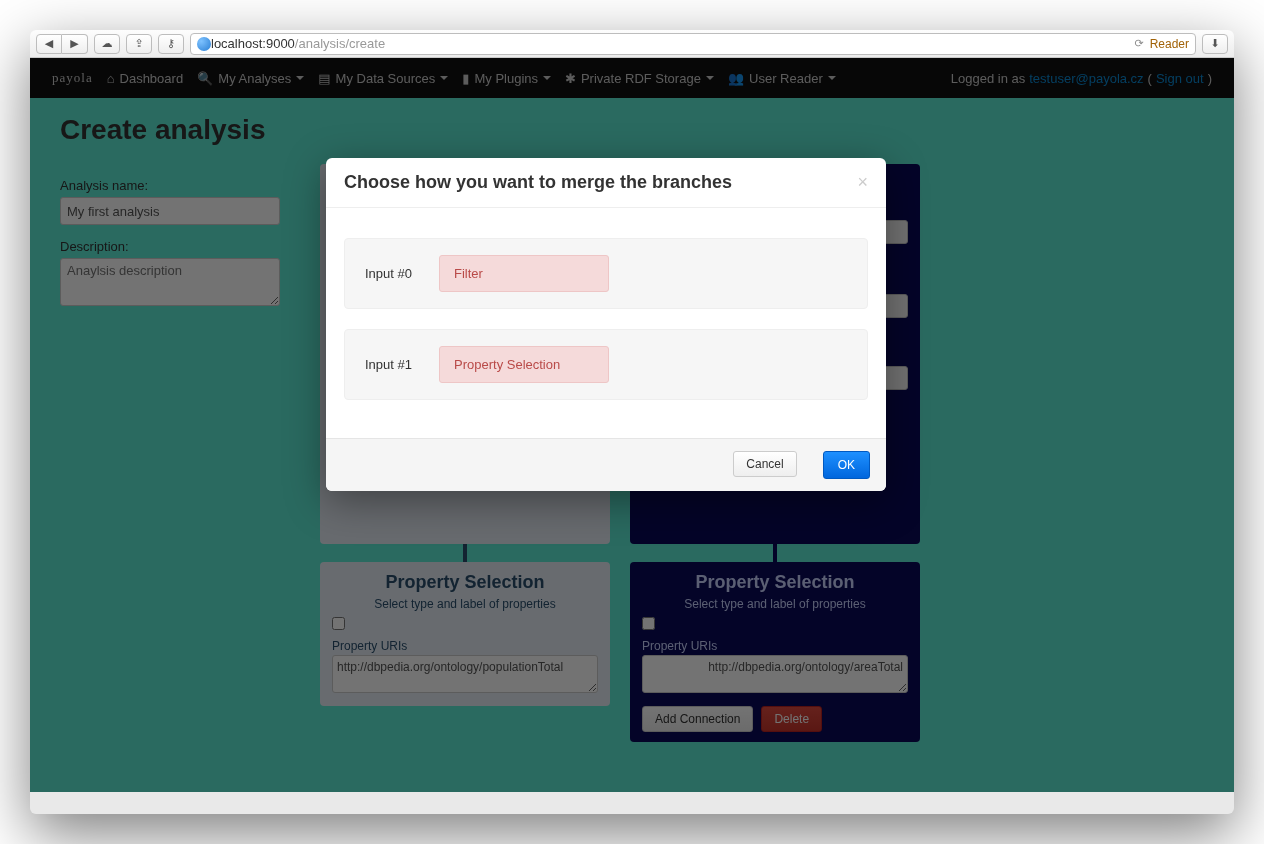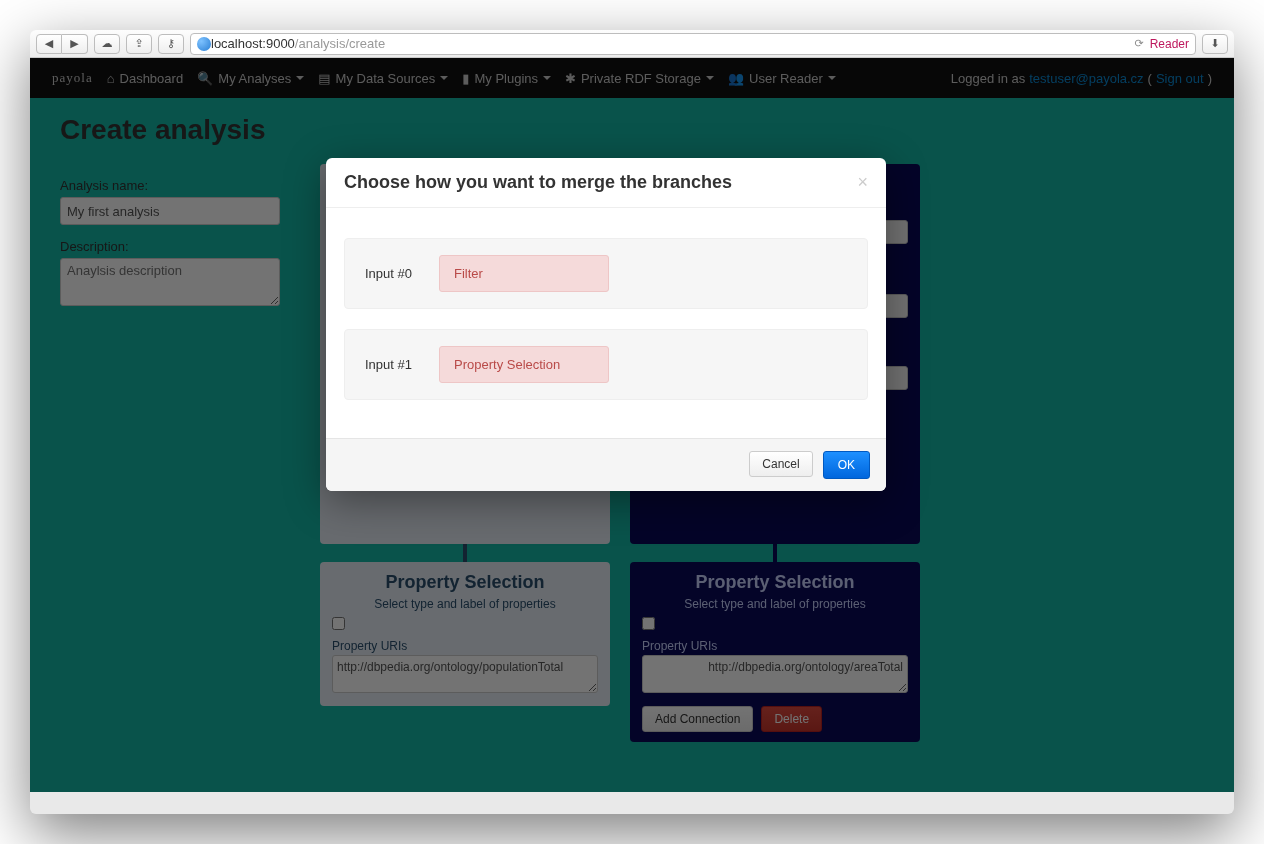--- a/index.html
+++ b/index.html
@@ -16,25 +16,25 @@
 .toolbar { height: 28px; background: linear-gradient(#fdfdfd,#ececec); border-bottom: 1px solid #c9c9c9; display: flex; align-items: center; padding: 0 6px; gap: 6px; }
 .tbtn { height: 20px; min-width: 26px; border: 1px solid #bdbdbd; border-radius: 4px; background: linear-gradient(#fff,#eee); display: inline-flex; align-items: center; justify-content: center; font-size: 11px; color: #555; }
 .tbtn-group{display:flex}
 .tbtn-group .tbtn{border-radius:0}
 .tbtn-group .tbtn:first-child{border-radius:4px 0 0 4px}
 .tbtn-group .tbtn:last-child{border-radius:0 4px 4px 0;border-left:0}
 .urlbar { flex: 1; height: 22px; border: 1px solid #bdbdbd; border-radius: 4px; background: #fff; display: flex; align-items: center; padding: 0 6px; font-size: 13px; }
 .urlhost { color: #333; }
 .urlpath { color: #999; }
 .reload { color: #888; font-size: 11px; }
-.reader { font-size: 12px; color: #be185d; margin-left: 6px; }
+.reader { font-size: 12px; color: #a16207; margin-left: 6px; }
 .globe { width: 14px; height: 14px; border-radius: 50%; background: radial-gradient(circle at 30% 30%, #7ec2ff, #2a7fd4); }
 
 
-.page { position: relative; height: calc(100% - 50px); background: #14b8a6; overflow: hidden; }
+.page { position: relative; height: calc(100% - 50px); background: #5eead4; overflow: hidden; }
 
 
 .nav { height: 40px; background: #111; display: flex; align-items: center; padding: 0 22px; gap: 14px; color: #ccc; font-size: 13px; }
 .brand { font-family: cursive; letter-spacing: 1px; }
 .nav-item { display: flex; align-items: center; gap: 5px; }
 .caret { width: 0; height: 0; border-left: 4px solid transparent; border-right: 4px solid transparent; border-top: 4px solid #ccc; }
 .nav-right { margin-left: auto; display: flex; align-items: center; gap: 4px; }
 .link { color: #0a8ad6; }
 
 
@@ -71,21 +71,21 @@
 .overlay { position: absolute; inset: 0; background: rgba(0,0,0,.55); }
 .modal { position: absolute; top: 100px; left: 296px; width: 560px; background: #fff; border-radius: 6px; box-shadow: 0 10px 40px rgba(0,0,0,.4); overflow: hidden; }
 .modal-hd { padding: 14px 18px; border-bottom: 1px solid #eee; display: flex; align-items: center; }
 .modal-hd h2 { font-size: 18px; font-weight: 700; color: #333; }
 .mclose { margin-left: auto; color: #ccc; font-size: 18px; cursor: pointer; }
 .modal-bd { padding: 30px 18px 18px; background: #fff; }
 .row { display: flex; align-items: center; background: #f6f6f6; border: 1px solid #eee; border-radius: 4px; padding: 16px 20px; margin-bottom: 20px; }
 .row-label { width: 74px; color: #333; font-size: 13px; }
 .pill { background: #f5dada; border: 1px solid #eec6c6; color: #b94a48; padding: 10px 14px; border-radius: 3px; min-width: 170px; font-size: 13px; }
 .modal-ft { background: #f5f5f5; border-top: 1px solid #e5e5e5; padding: 12px 16px; display: flex; justify-content: flex-end; gap: 10px; }
-.modal-ft .btn.primary { height: 28px; padding: 0 14px; }
+.modal-ft .btn.primary { height: 28px; padding: 0 14px; margin-left: 16px; }
 </style>
 </head>
 <body>
 
 <div class="chrome">
 <div class="window">
 
 
   <div class="toolbar">
     <span class="tbtn-group">

